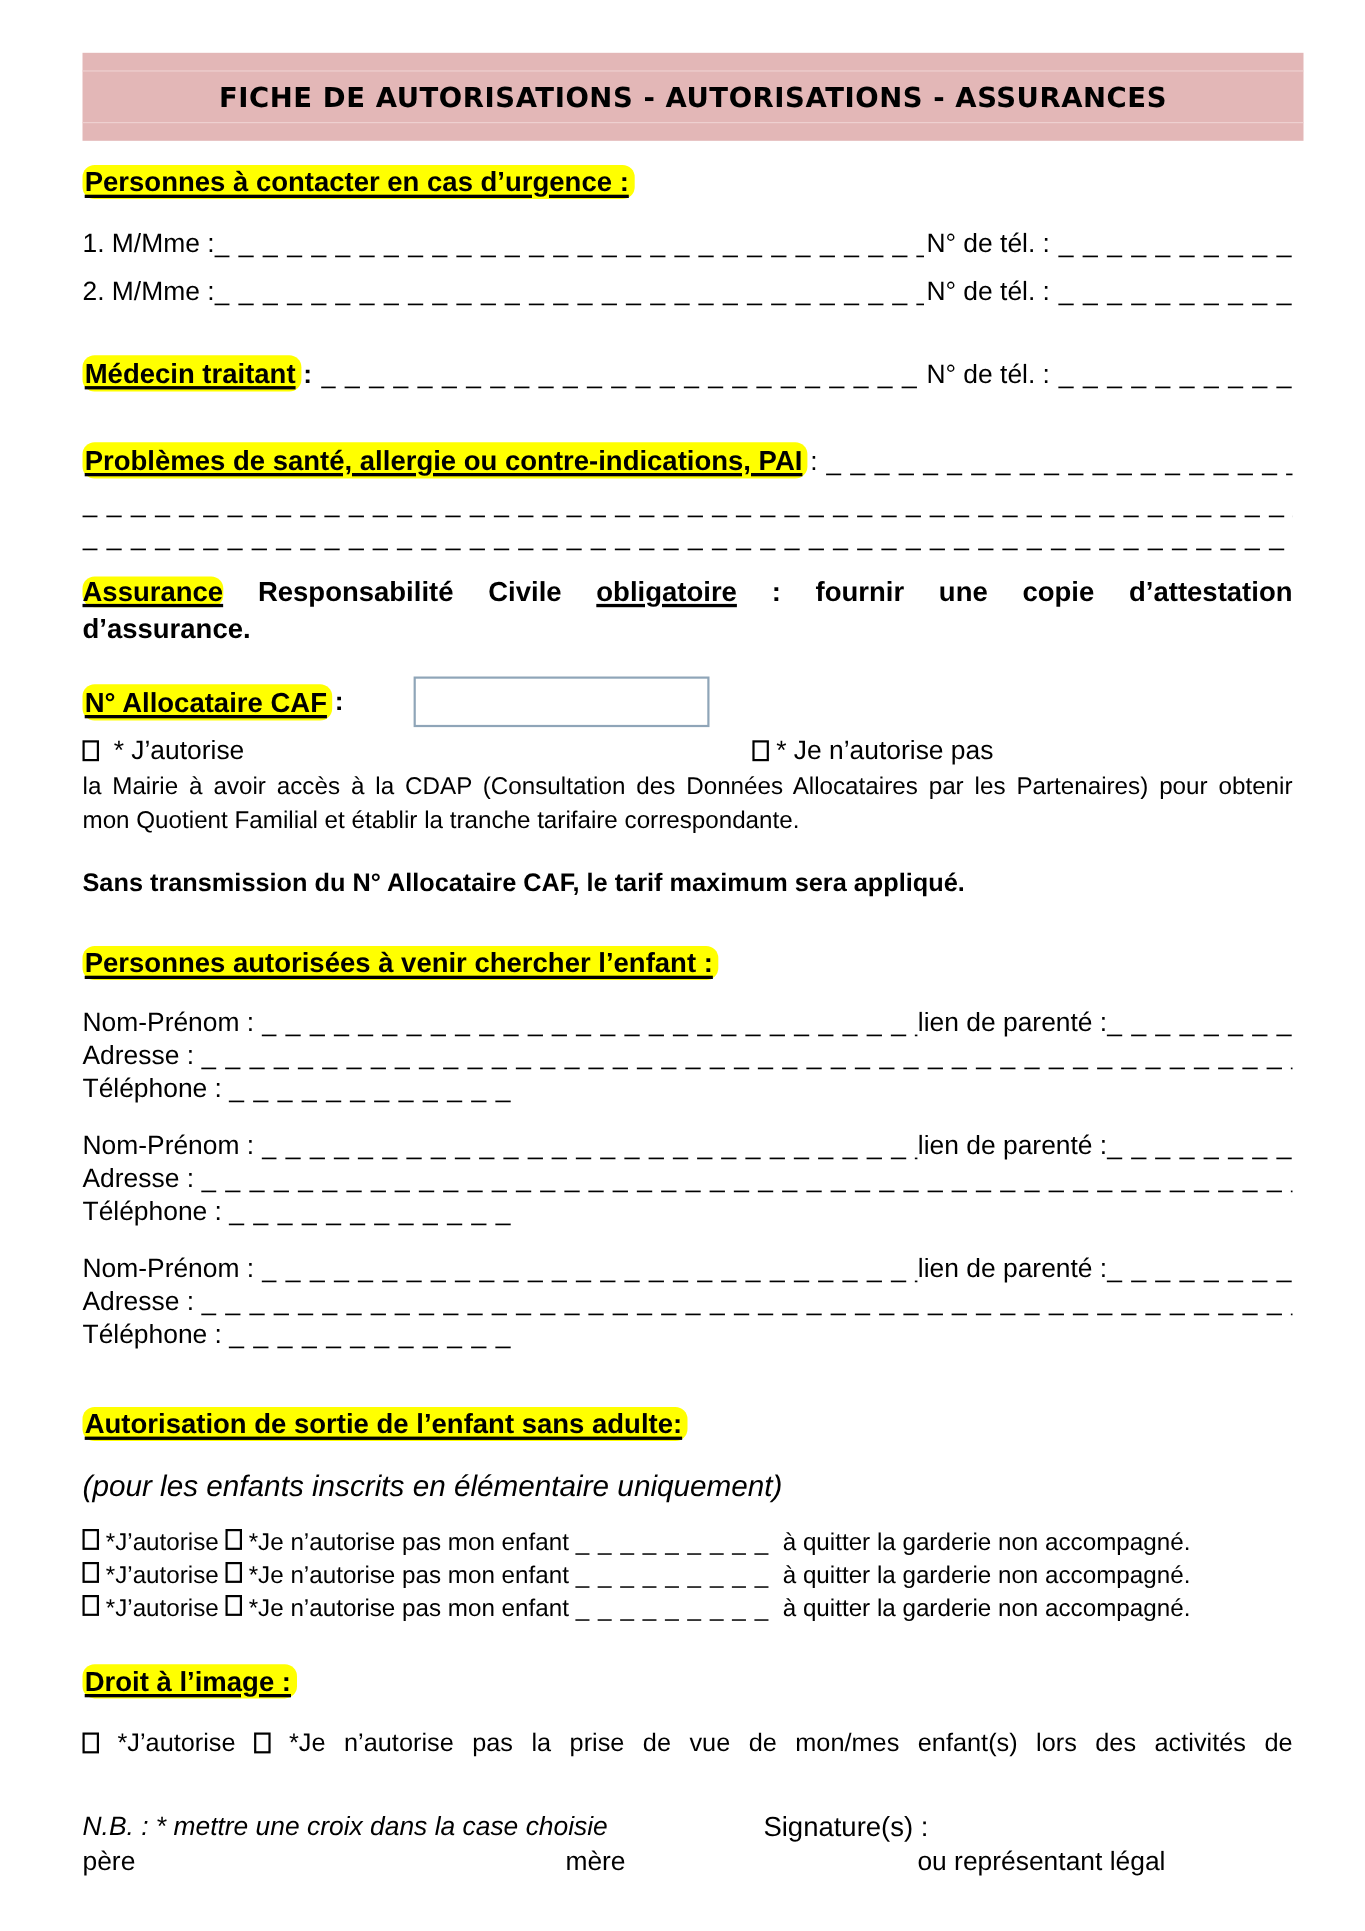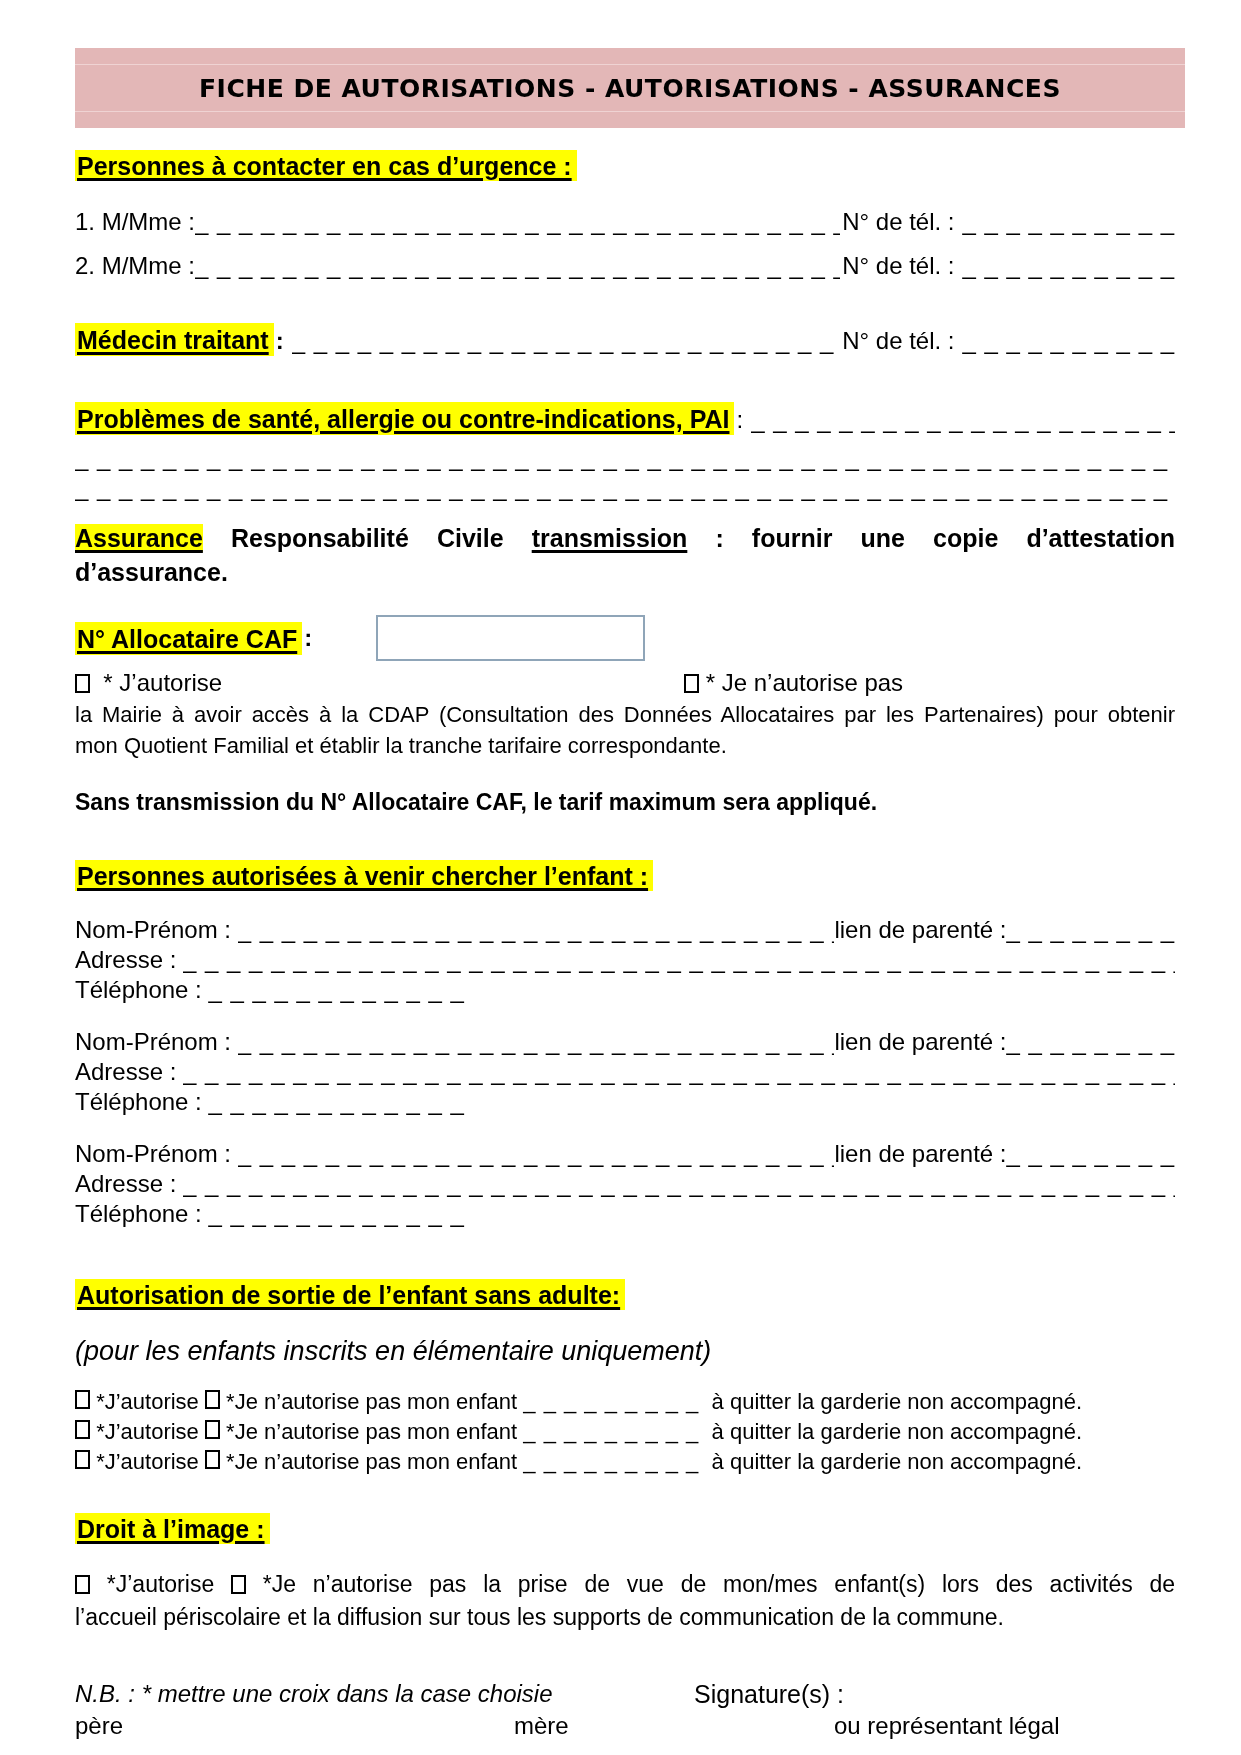--- a/index.html
+++ b/index.html
@@ -28,21 +28,21 @@
   .band-inner{
     flex:1;margin:16px 0;
     border-top:1px solid #efd3d3;border-bottom:1px solid #efd3d3;
     display:flex;align-items:center;justify-content:center;
   }
   .band-title{
     font-family:"DejaVu Sans","Liberation Sans",sans-serif;
     font-weight:bold;font-size:25px;letter-spacing:.5px;
   }
   
-  .hl{background:var(--hl);}
+  .hl{background:var(--hl);border-radius:11px;}
   .hd{
     font-weight:bold;font-size:25px;
     text-decoration:underline;
     text-decoration-thickness:2.5px;
     text-underline-offset:3px;
     padding:2px 5px 1px 2px;
   }
   .b{font-weight:bold;}
   .u{text-decoration:underline;text-decoration-thickness:2.5px;text-underline-offset:3px;}
   .it{font-style:italic;}
@@ -112,21 +112,21 @@
       <span class="hl hd lbl">Problèmes de santé, allergie ou contre-indications, PAI</span>
         <span class="sep">:</span>
         <span class="fillflex">_ _ _ _ _ _ _ _ _ _ _ _ _ _ _ _ _ _ _ _ _ _ _ _ _</span>
     </div>
     <div class="fill-line" style="margin-top:8px;">_ _ _ _ _ _ _ _ _ _ _ _ _ _ _ _ _ _ _ _ _ _ _ _ _ _ _ _ _ _ _ _ _ _ _ _ _ _ _ _ _ _ _ _ _ _ _ _ _ _ _ _ _ _ _</div>
     <div class="fill-line">_ _ _ _ _ _ _ _ _ _ _ _ _ _ _ _ _ _ _ _ _ _ _ _ _ _ _ _ _ _ _ _ _ _ _ _ _ _ _ _ _ _ _ _ _ _ _ _ _ _</div>
   </div>
 
   <div style="margin-top:18px;font-size:25px;line-height:34px;">
     <div class="jline b">
-      <span class="hl u">Assurance</span> <span>Responsabilité Civile</span> <span class="u">transmission</span> <span>: fournir une copie d’attestation</span>
+      <span class="hl u">Assurance</span> <span>Responsabilité Civile</span> <span class="u">obligatoire</span> <span>: fournir une copie d’attestation</span>
     </div>
     <div class="b">d’assurance.</div>
   </div>
 
   <div style="margin-top:26px;">
     <div class="frow" style="align-items:center;">
       <span class="hl hd">N° Allocataire CAF</span>
         <span class="b sep">:</span>
         <span class="cafbox"></span>
     </div>
@@ -201,21 +201,20 @@
   </div>
 
   <div style="margin-top:38px;">
     <div>
       <span class="hl hd">Droit à l’image :</span>
     </div>
     <div style="margin-top:24px;font-size:23px;line-height:33px;">
       <div class="jline">
         <span class="cb"></span> <span>*J’autorise</span> <span class="cb"></span> <span>*Je n’autorise pas</span> <span>la prise de vue de mon/mes enfant(s) lors des activités de</span>
       </div>
-      <div>l’accueil périscolaire et la diffusion sur tous les supports de communication de la commune.</div>
     </div>
   </div>
 
   <div style="margin-top:44px;font-size:24px;">
     <div class="rel" style="height:32px;line-height:32px;">
       <span class="it">N.B. : * mettre une croix dans la case choisie</span>
       <span class="abs" style="left:600px;font-size:25px;">Signature(s) :</span>
     </div>
     <div class="rel" style="height:32px;line-height:32px;">
       <span>père</span>

